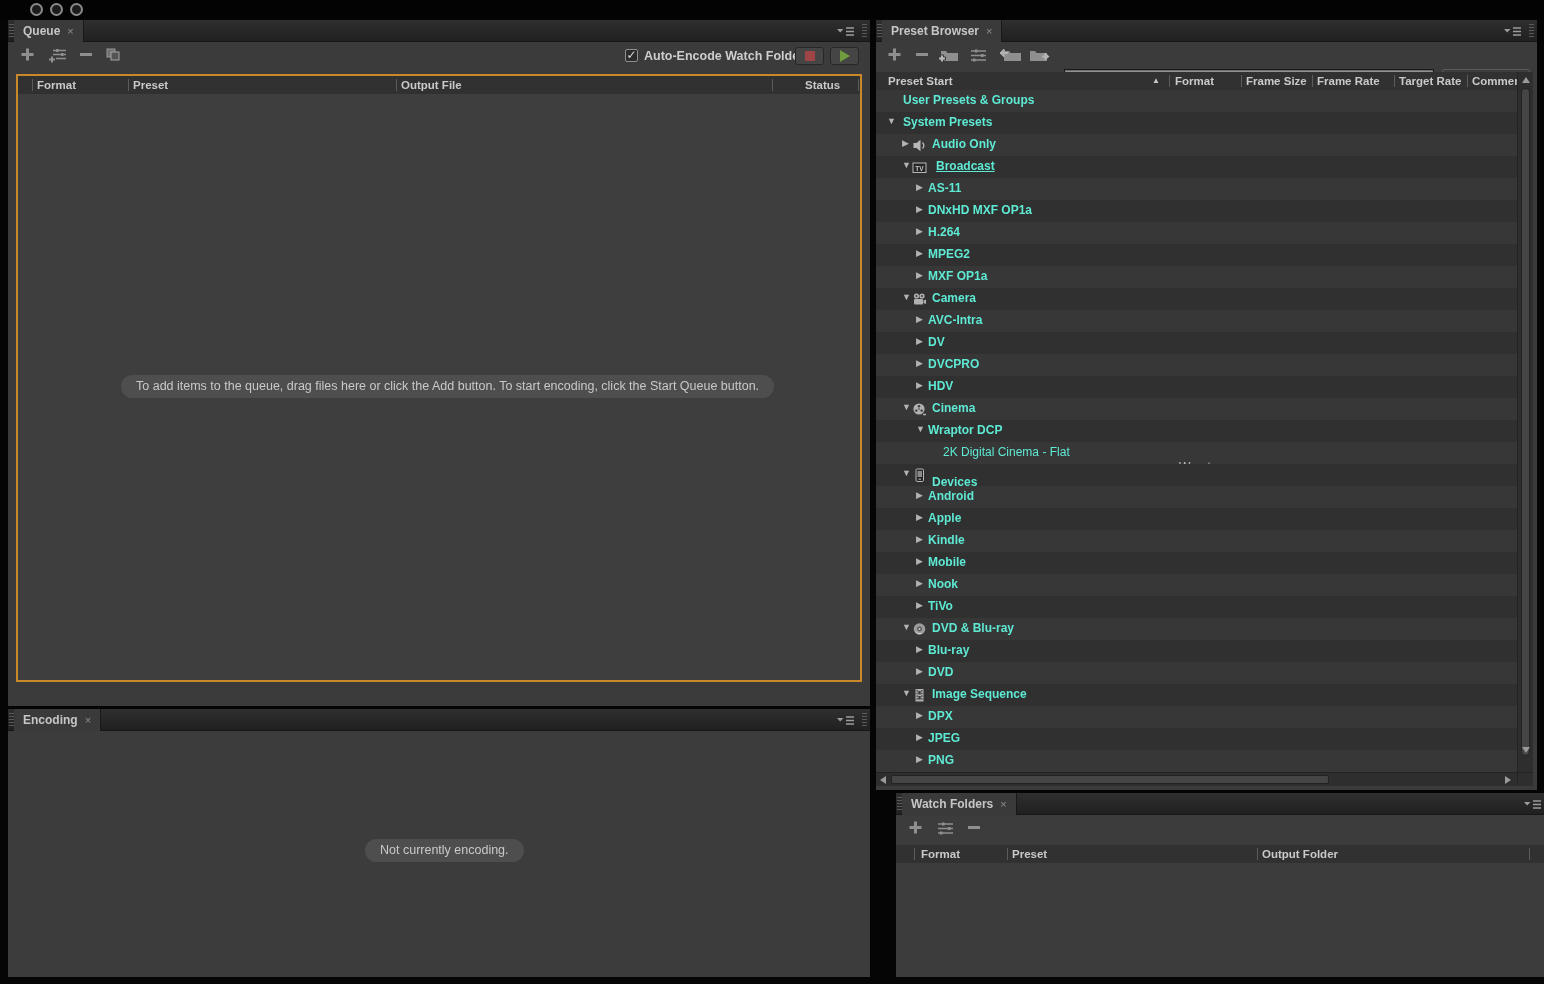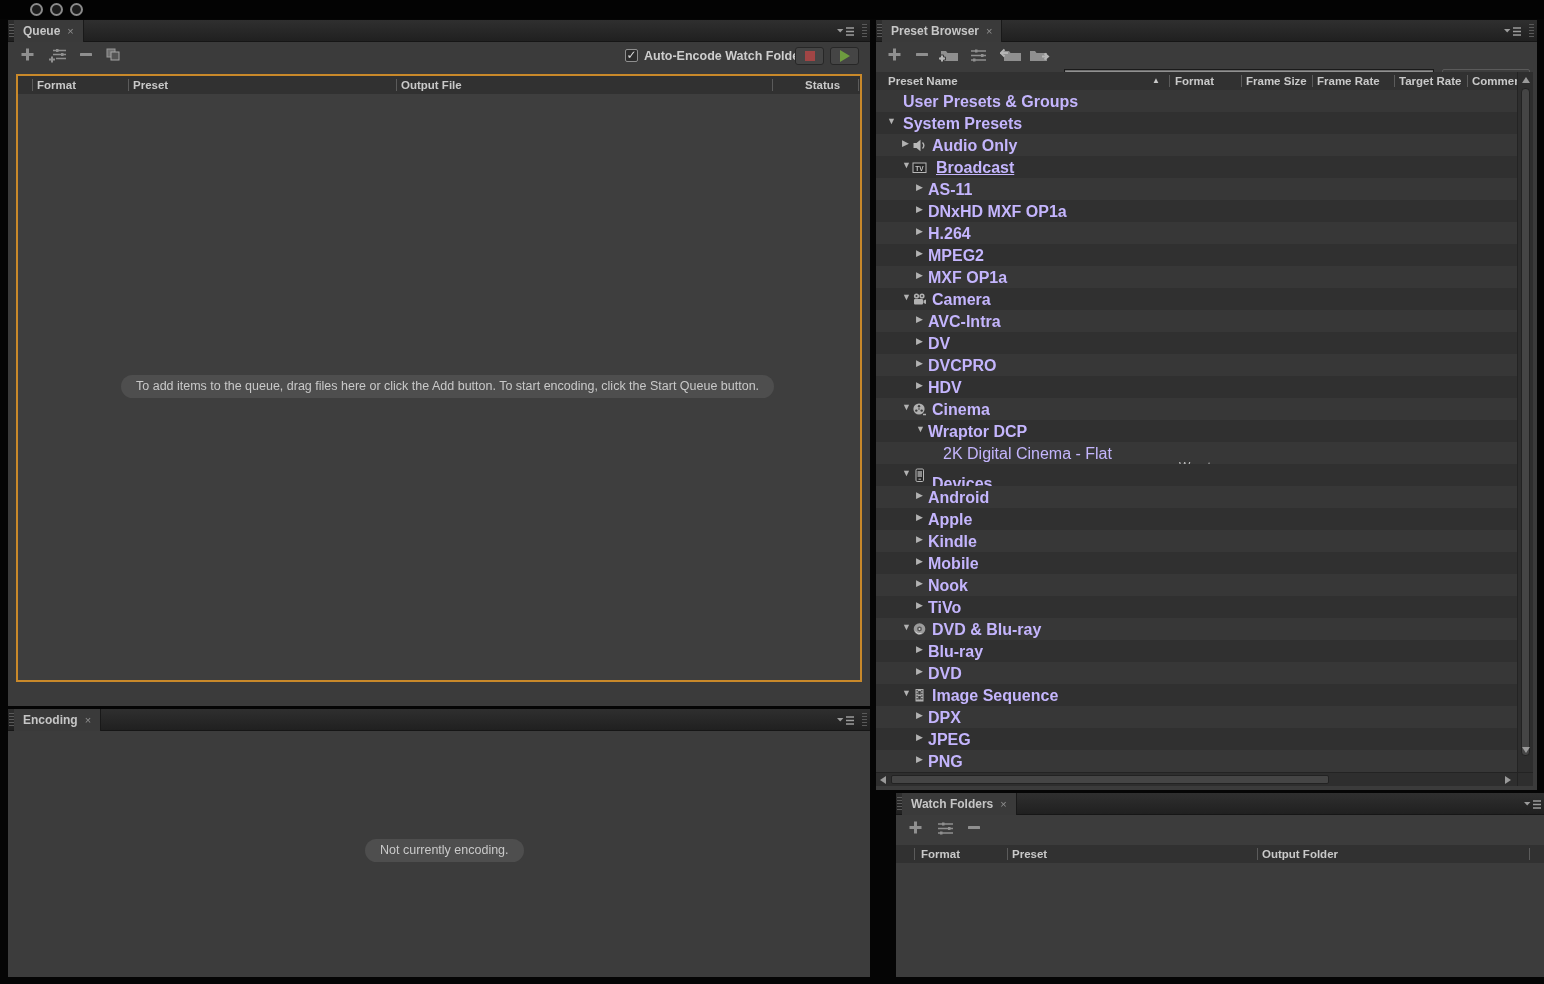--- a/index.html
+++ b/index.html
@@ -63,21 +63,21 @@
                 background:var(--search-bg); border:1px solid #1a1a1a; box-shadow:inset 0 1px 2px rgba(0,0,0,.45); }
   #apply-btn { position:absolute; left:566px; top:27px; width:88px; height:19px; background:#3d3d3d;
                border:1px solid #5a5a5a; border-radius:2px; color:#8b8b8b; font-size:12px;
                font-weight:bold; text-align:center; line-height:17px; }
   #preset-rows { position:absolute; left:0; top:70px; width:641px; height:682px; background:#333; }
   .trow { position:relative; width:100%; height:22px; }
   .trow.even { background:var(--row-light); }
   .trow.odd  { background:var(--row-dark); }
   .disc { position:absolute; top:4px; font-size:9px; color:#b2b2b2; }
   .ticon { position:absolute; top:4px; width:15px; height:14px; }
-  .tlab { position:absolute; top:3px; font-size:16px; color:#c4b5fd; white-space:nowrap; }
+  .tlab { position:absolute; top:3px; font-size:12px; color:#5eead4; white-space:nowrap; }
   .tlab.b { font-weight:bold; }
   .tcell { position:absolute; top:18px; font-size:12px; color:#bdbdbd; white-space:nowrap; }
 
   
   .vscroll { position:absolute; background:#2e2e2e; border-left:1px solid #232323; }
   .hscroll { position:absolute; background:#2e2e2e; border-top:1px solid #232323; }
   .scr-arrow { position:absolute; width:0; height:0; }
   .vthumb { position:absolute; left:3px; width:9px; background:#454545; border:1px solid #222; border-radius:4px; }
   .hthumb { position:absolute; top:2px; height:9px; background:#454545; border:1px solid #222; border-radius:2px; }
   .scorner { position:absolute; background:#2e2e2e; border-left:1px solid #232323; border-top:1px solid #232323; }
@@ -253,21 +253,21 @@
           </svg>
         </div>
       </div>
 
     <div class="thead" id="preset-thead" style="left:0; top:52px; width:641px;">
         <div class="colsep" style="left: 293px;"></div>
         <div class="colsep" style="left: 365px;"></div>
         <div class="colsep" style="left: 436px;"></div>
         <div class="colsep" style="left: 518px;"></div>
         <div class="colsep" style="left: 591px;"></div>
-        <div class="th" style="left: 12px;">Preset Name</div>
+        <div class="th" style="left: 12px;">Preset Start</div>
         <div class="th" style="left: 299px;">Format</div>
         <div class="th" style="left: 370px;">Frame Size</div>
         <div class="th" style="left: 441px;">Frame Rate</div>
         <div class="th" style="left: 523px;">Target Rate</div>
         <div class="th" style="left: 596px;">Comment</div>
         <div class="sortarrow" style="left: 276px;">▲</div>
       </div>
 
     <div id="preset-rows">
         <div class="trow even">

